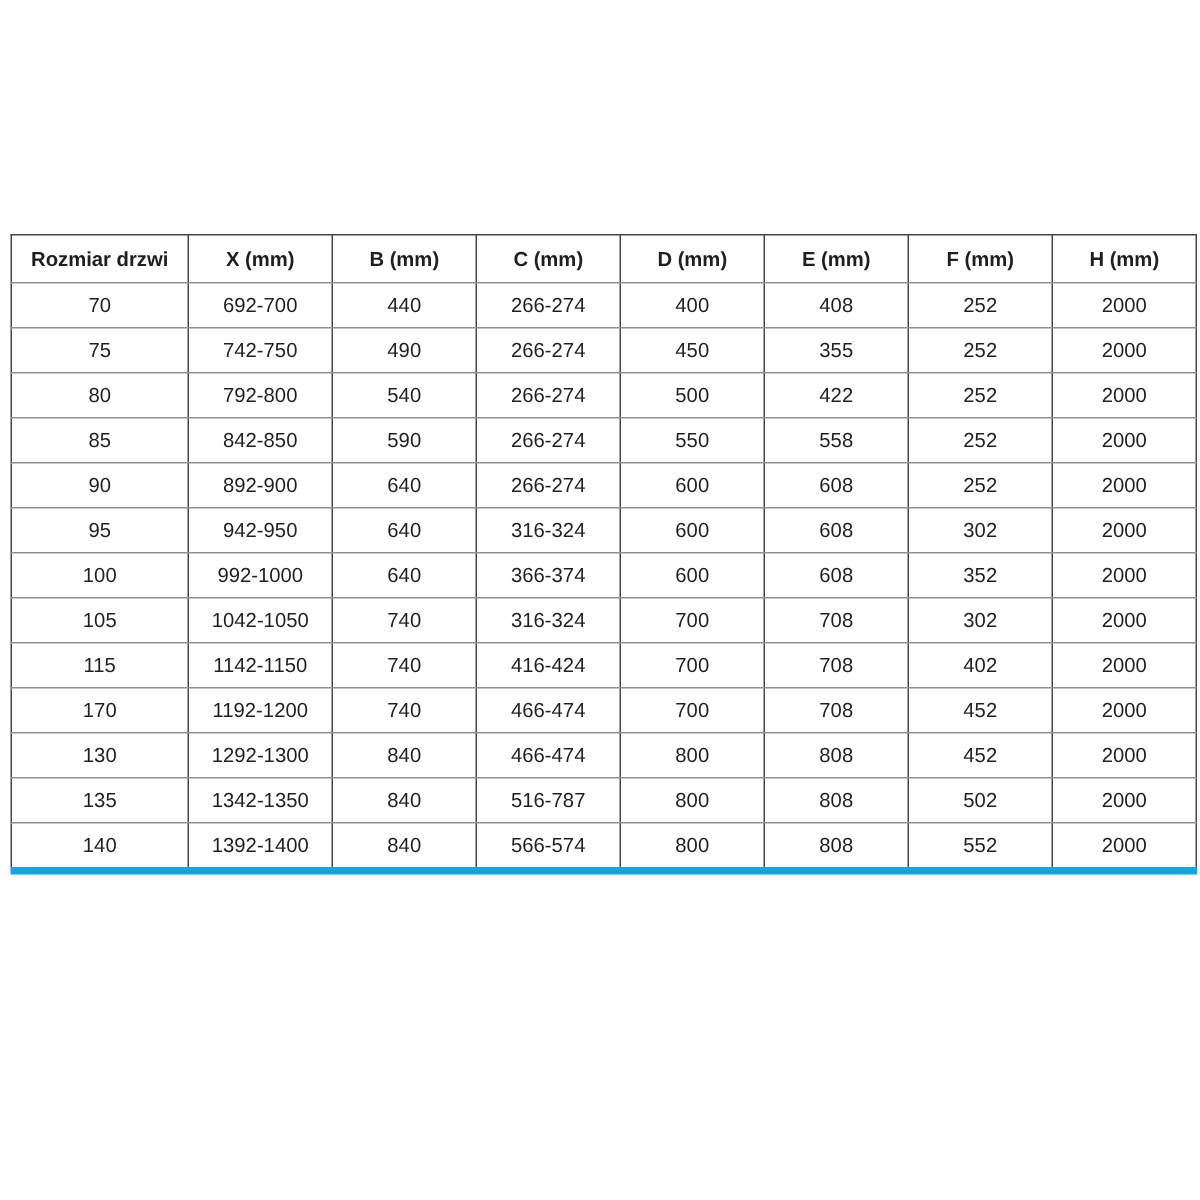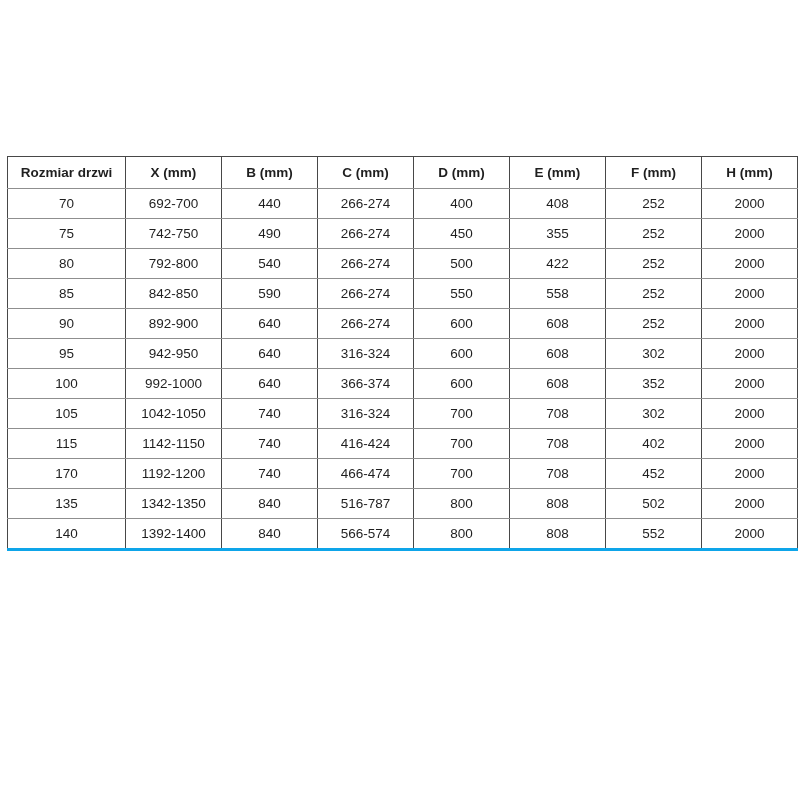--- a/index.html
+++ b/index.html
@@ -42,21 +42,21 @@
     white-space: nowrap;
   }
   table.spec-table th {
     font-weight: bold;
     height: 31px;
   }
   table.spec-table tr:first-child th {
     border-top: 1px solid #474747;
   }
   table.spec-table tr:last-child td {
-    border-bottom: 3px solid #0ea5e9;
+    border-bottom: 5px solid #0ea5e9;
   }
   table.spec-table th:first-child,
   table.spec-table td:first-child {
     border-left: 1px solid #474747;
   }
   table.spec-table th:last-child,
   table.spec-table td:last-child {
     border-right: 1px solid #474747;
   }
   col.c-size  { width: 118px; }
@@ -184,20 +184,30 @@
           <td>170</td>
           <td>1192-1200</td>
           <td>740</td>
           <td>466-474</td>
           <td>700</td>
           <td>708</td>
           <td>452</td>
           <td>2000</td>
         </tr>
         <tr>
+          <td>130</td>
+          <td>1292-1300</td>
+          <td>840</td>
+          <td>466-474</td>
+          <td>800</td>
+          <td>808</td>
+          <td>452</td>
+          <td>2000</td>
+        </tr>
+        <tr>
           <td>135</td>
           <td>1342-1350</td>
           <td>840</td>
           <td>516-787</td>
           <td>800</td>
           <td>808</td>
           <td>502</td>
           <td>2000</td>
         </tr>
         <tr>

